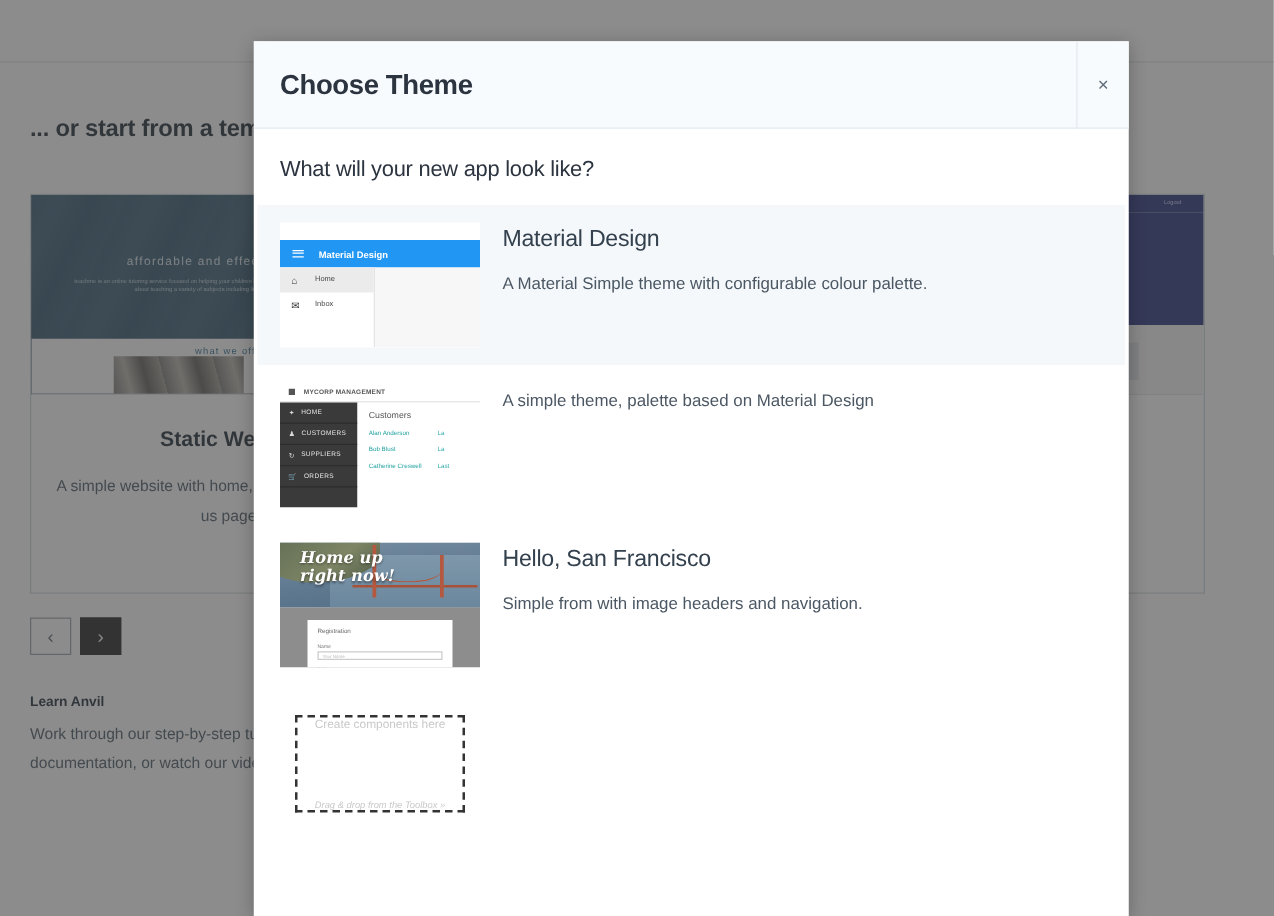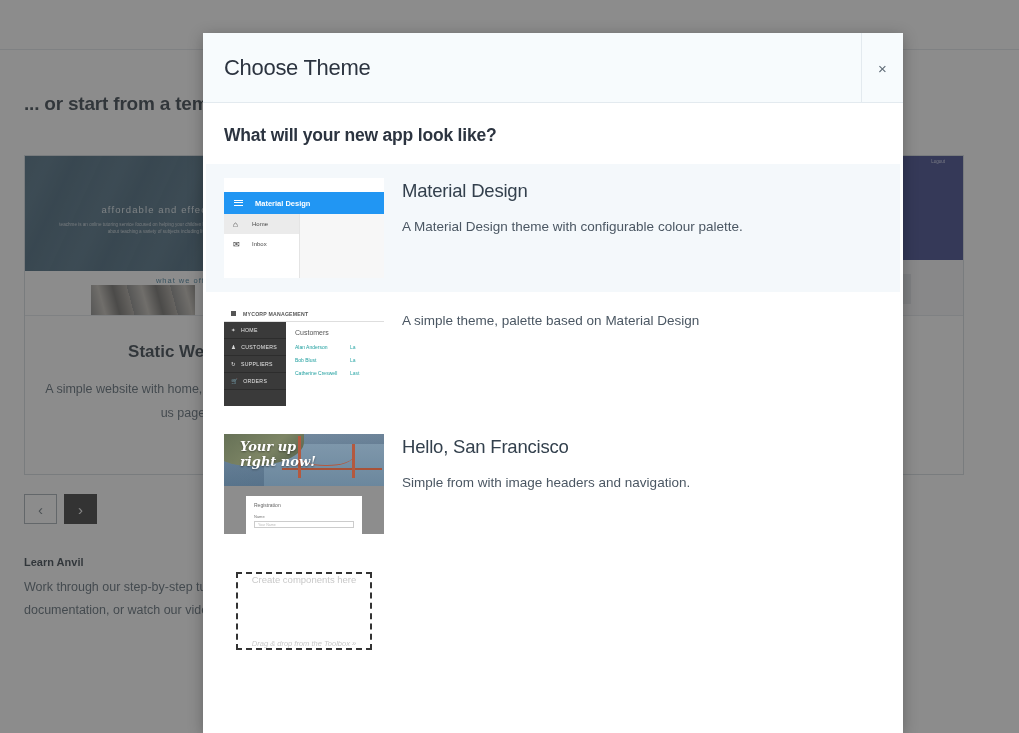--- a/index.html
+++ b/index.html
@@ -146,35 +146,35 @@
     background: #ffffff;
     box-shadow: 0 3px 14px rgba(0,0,0,0.28);
     overflow: hidden;
   }
   #modal-header {
     position: relative; height: 70px;
     background: #f7fbfd; border-bottom: 1px solid #e3eaef;
     display: flex; align-items: center;
   }
   #modal-title {
-    padding-left: 21px; font-size: 22px; font-weight: normal;
+    padding-left: 21px; font-size: 22px; font-weight: bold;
     color: #2c3440; letter-spacing: -0.3px;
   }
   #modal-close-cell {
     position: absolute; right: 0; top: 0; width: 42px; height: 70px;
     border-left: 1px solid #e3eaef;
     display: flex; align-items: center; justify-content: center;
   }
   #modal-close {
     background: none; border: none; font-size: 15px;
     color: #5f6b76; cursor: pointer; font-family: inherit; line-height: 1;
   }
   #modal-body { padding: 22px 21px 0 21px; }
   #modal-question {
-    font-size: 17.5px; font-weight: bold; color: #2c3440;
+    font-size: 17.5px; font-weight: normal; color: #2c3440;
     margin: 0 0 18px 0; letter-spacing: -0.2px;
   }
   .theme-row {
     display: flex; align-items: flex-start;
     padding: 14px 18px 14px 18px;
     margin: 0 -18px;
     cursor: pointer;
   }
   .theme-row.selected { background: #f4f8fb; }
   .theme-thumb {
@@ -394,21 +394,21 @@
           </div>
           <div class="md-item">
             <span class="md-ico">✉</span>
             <span>Inbox</span>
           </div>
         </div>
         <div class="md-main"></div>
       </div>
       <div class="theme-info">
         <div class="theme-name">Material Design</div>
-        <div class="theme-desc">A Material Design theme with configurable colour palette.</div>
+        <div class="theme-desc">A Material Simple theme with configurable colour palette.</div>
       </div>
     </div>
 
     <div class="theme-row">
       <div class="theme-thumb">
         <div class="cl-top">
           <div class="cl-sq"></div>
           <div class="cl-top-title">MYCORP MANAGEMENT</div>
         </div>
         <div class="cl-side">
@@ -452,21 +452,21 @@
 
     <div class="theme-row">
       <div class="theme-thumb">
         <div class="sf-hero">
           <div class="sf-water"></div>
           <div class="sf-hills"></div>
           <div class="sf-cable"></div>
           <div class="sf-deck"></div>
           <div class="sf-tower sf-t1"></div>
           <div class="sf-tower sf-t2"></div>
-          <div class="sf-sign1">Your up</div>
+          <div class="sf-sign1">Home up</div>
           <div class="sf-sign2">right now!</div>
         </div>
         <div class="sf-page"></div>
         <div class="sf-form">
           <div class="sf-form-h">Registration</div>
           <div class="sf-lbl">Name</div>
           <div class="sf-input">Your Name</div>
           <div class="sf-lbl">Address</div>
 
         </div>

